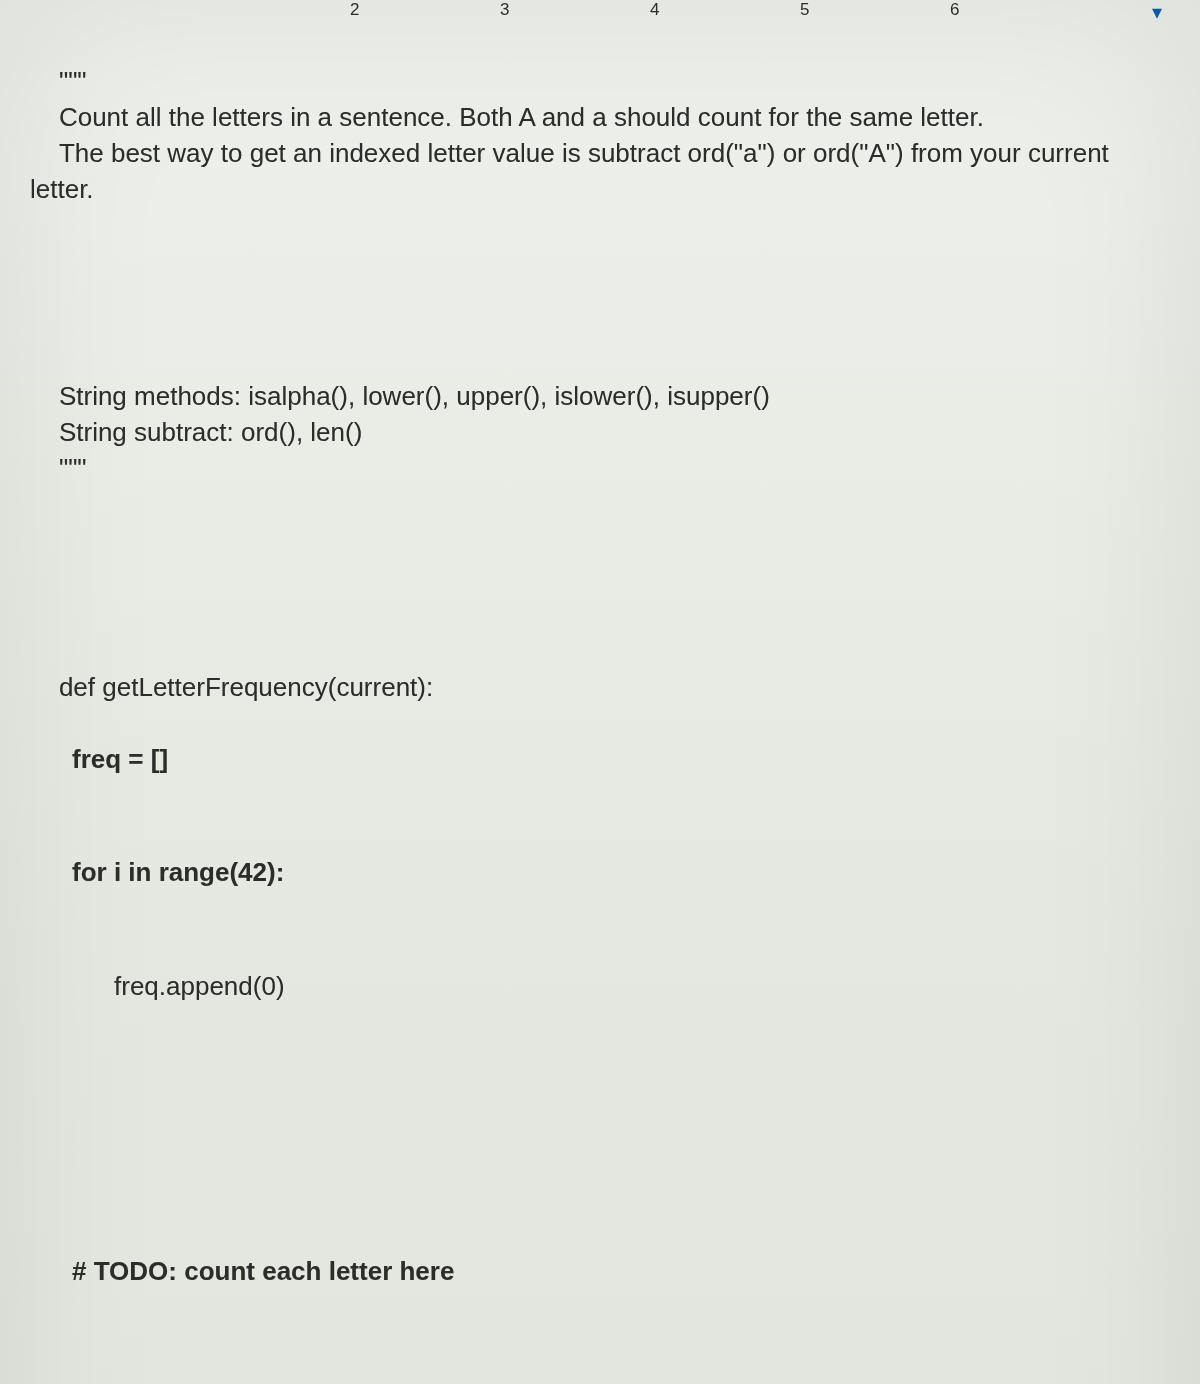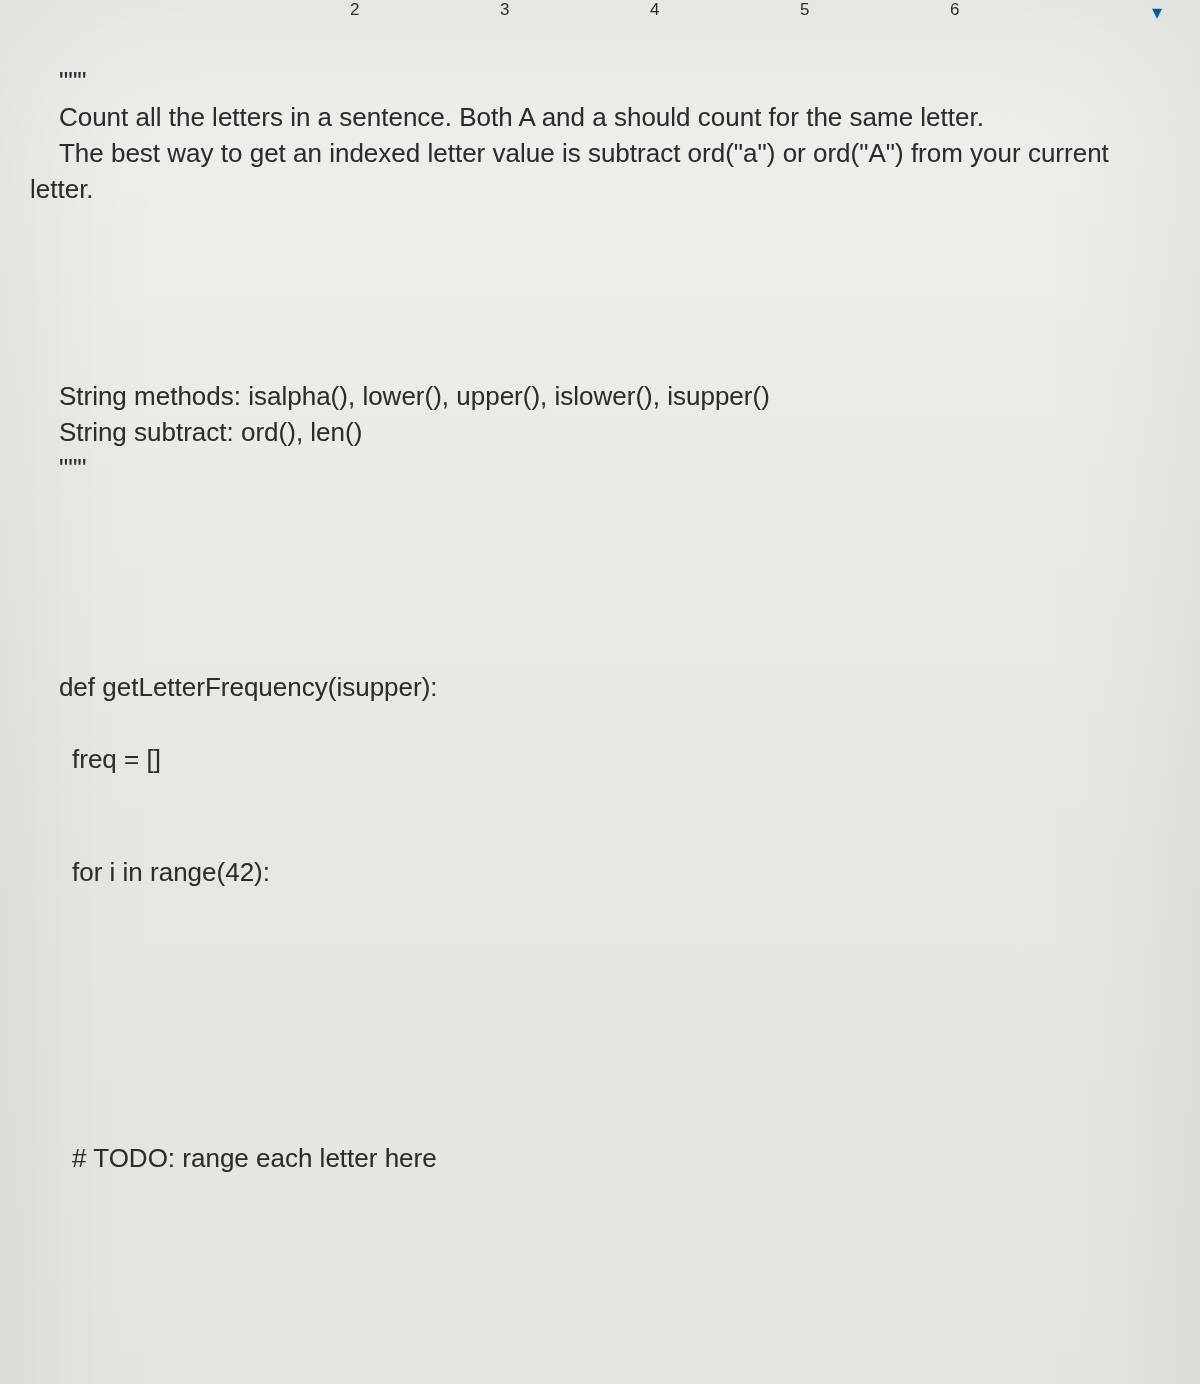--- a/index.html
+++ b/index.html
@@ -44,21 +44,21 @@
     white-space: pre-wrap;
     font-family: Arial, Helvetica, sans-serif;
     text-shadow: 0 0 0.5px rgba(0,0,0,0.15);
   }
   .block { margin: 0 0 6px 0; }
   .para {
     margin-top: 16px;
   }
   .big-gap { height: 40px; }
   .med-gap { height: 28px; }
-  .indent1 { padding-left: 42px; display:block;}
+  .indent1 { padding-left: 42px; display:block;font-weight:bold;}
   .indent2 { padding-left: 84px; display:block;}
 </style>
 </head>
 <body>
 
 <div class="page">
 
   <div class="ruler">
     <span class="num" style="left:320px">2</span>
     <span class="num" style="left:470px">3</span>
@@ -74,27 +74,28 @@
     <span class="block para">The best way to get an indexed letter value is subtract ord("a") or ord("A") from your current letter.</span>
 
     <div class="med-gap"></div>
 
     <span class="block">String methods: isalpha(), lower(), upper(), islower(), isupper()</span>
     <span class="block">String subtract: ord(), len()</span>
     <span class="block">"""</span>
 
     <div class="big-gap"></div>
 
-    <span class="block">def getLetterFrequency(isupper):</span>
+    <span class="block">def getLetterFrequency(current):</span>
     <span class="block indent1">freq = []</span>
     <span class="block indent1">for i in range(42):</span>
+    <span class="block indent2">freq.append(0)</span>
 
     <div class="med-gap"></div>
 
-    <span class="block indent1"># TODO: range each letter here</span>
+    <span class="block indent1"># TODO: count each letter here</span>
 
     
     
 
     
 
     
 
     
     

